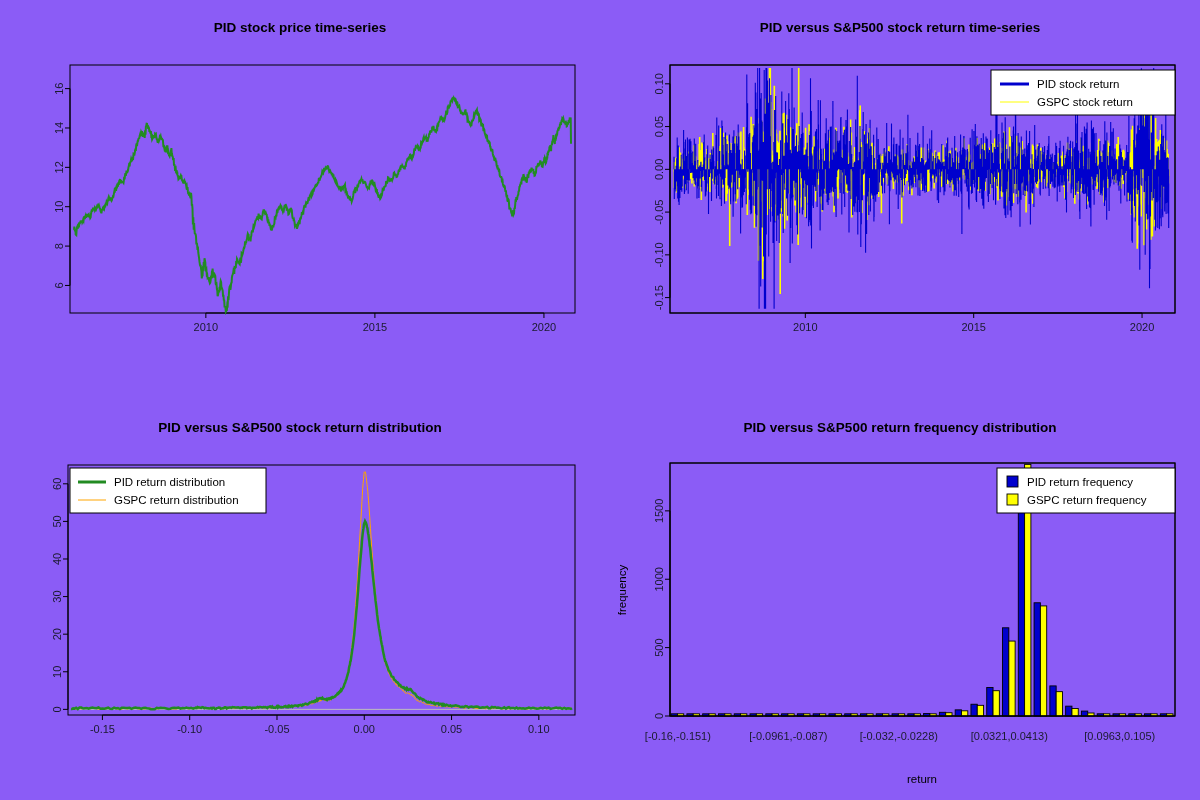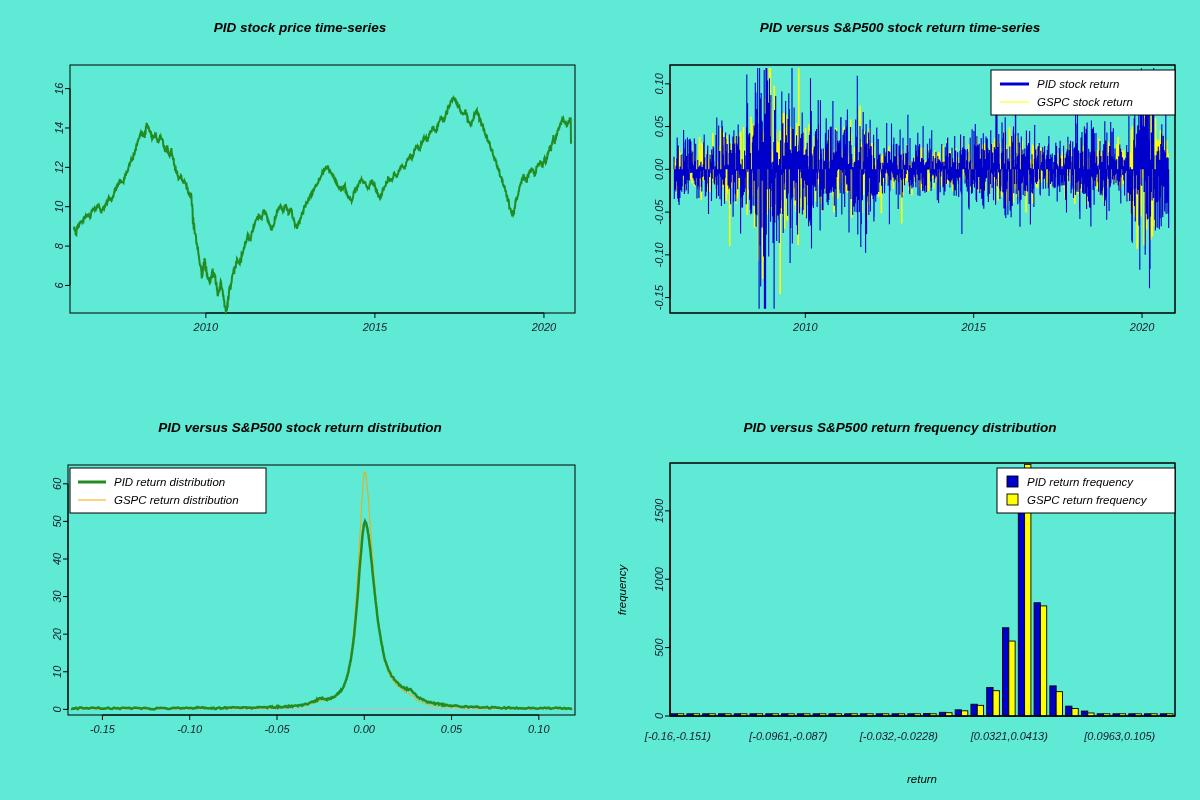--- a/index.html
+++ b/index.html
@@ -19,22 +19,21 @@
     width: 1200px;
     height: 800px;
     display: grid;
     grid-template-columns: 600px 600px;
     grid-template-rows: 400px 400px;
   }
   .panel {
     position: relative;
     width: 600px;
     height: 400px;
-    background: #5eead4;
-    font-style: italic;
+    background: #8b5cf6;
   }
   .panel svg {
     display: block;
   }
   .panel-title {
     font-family: "Liberation Sans", sans-serif;
     font-size: 13.5px;
     font-weight: bold;
     fill: #000000;
   }

